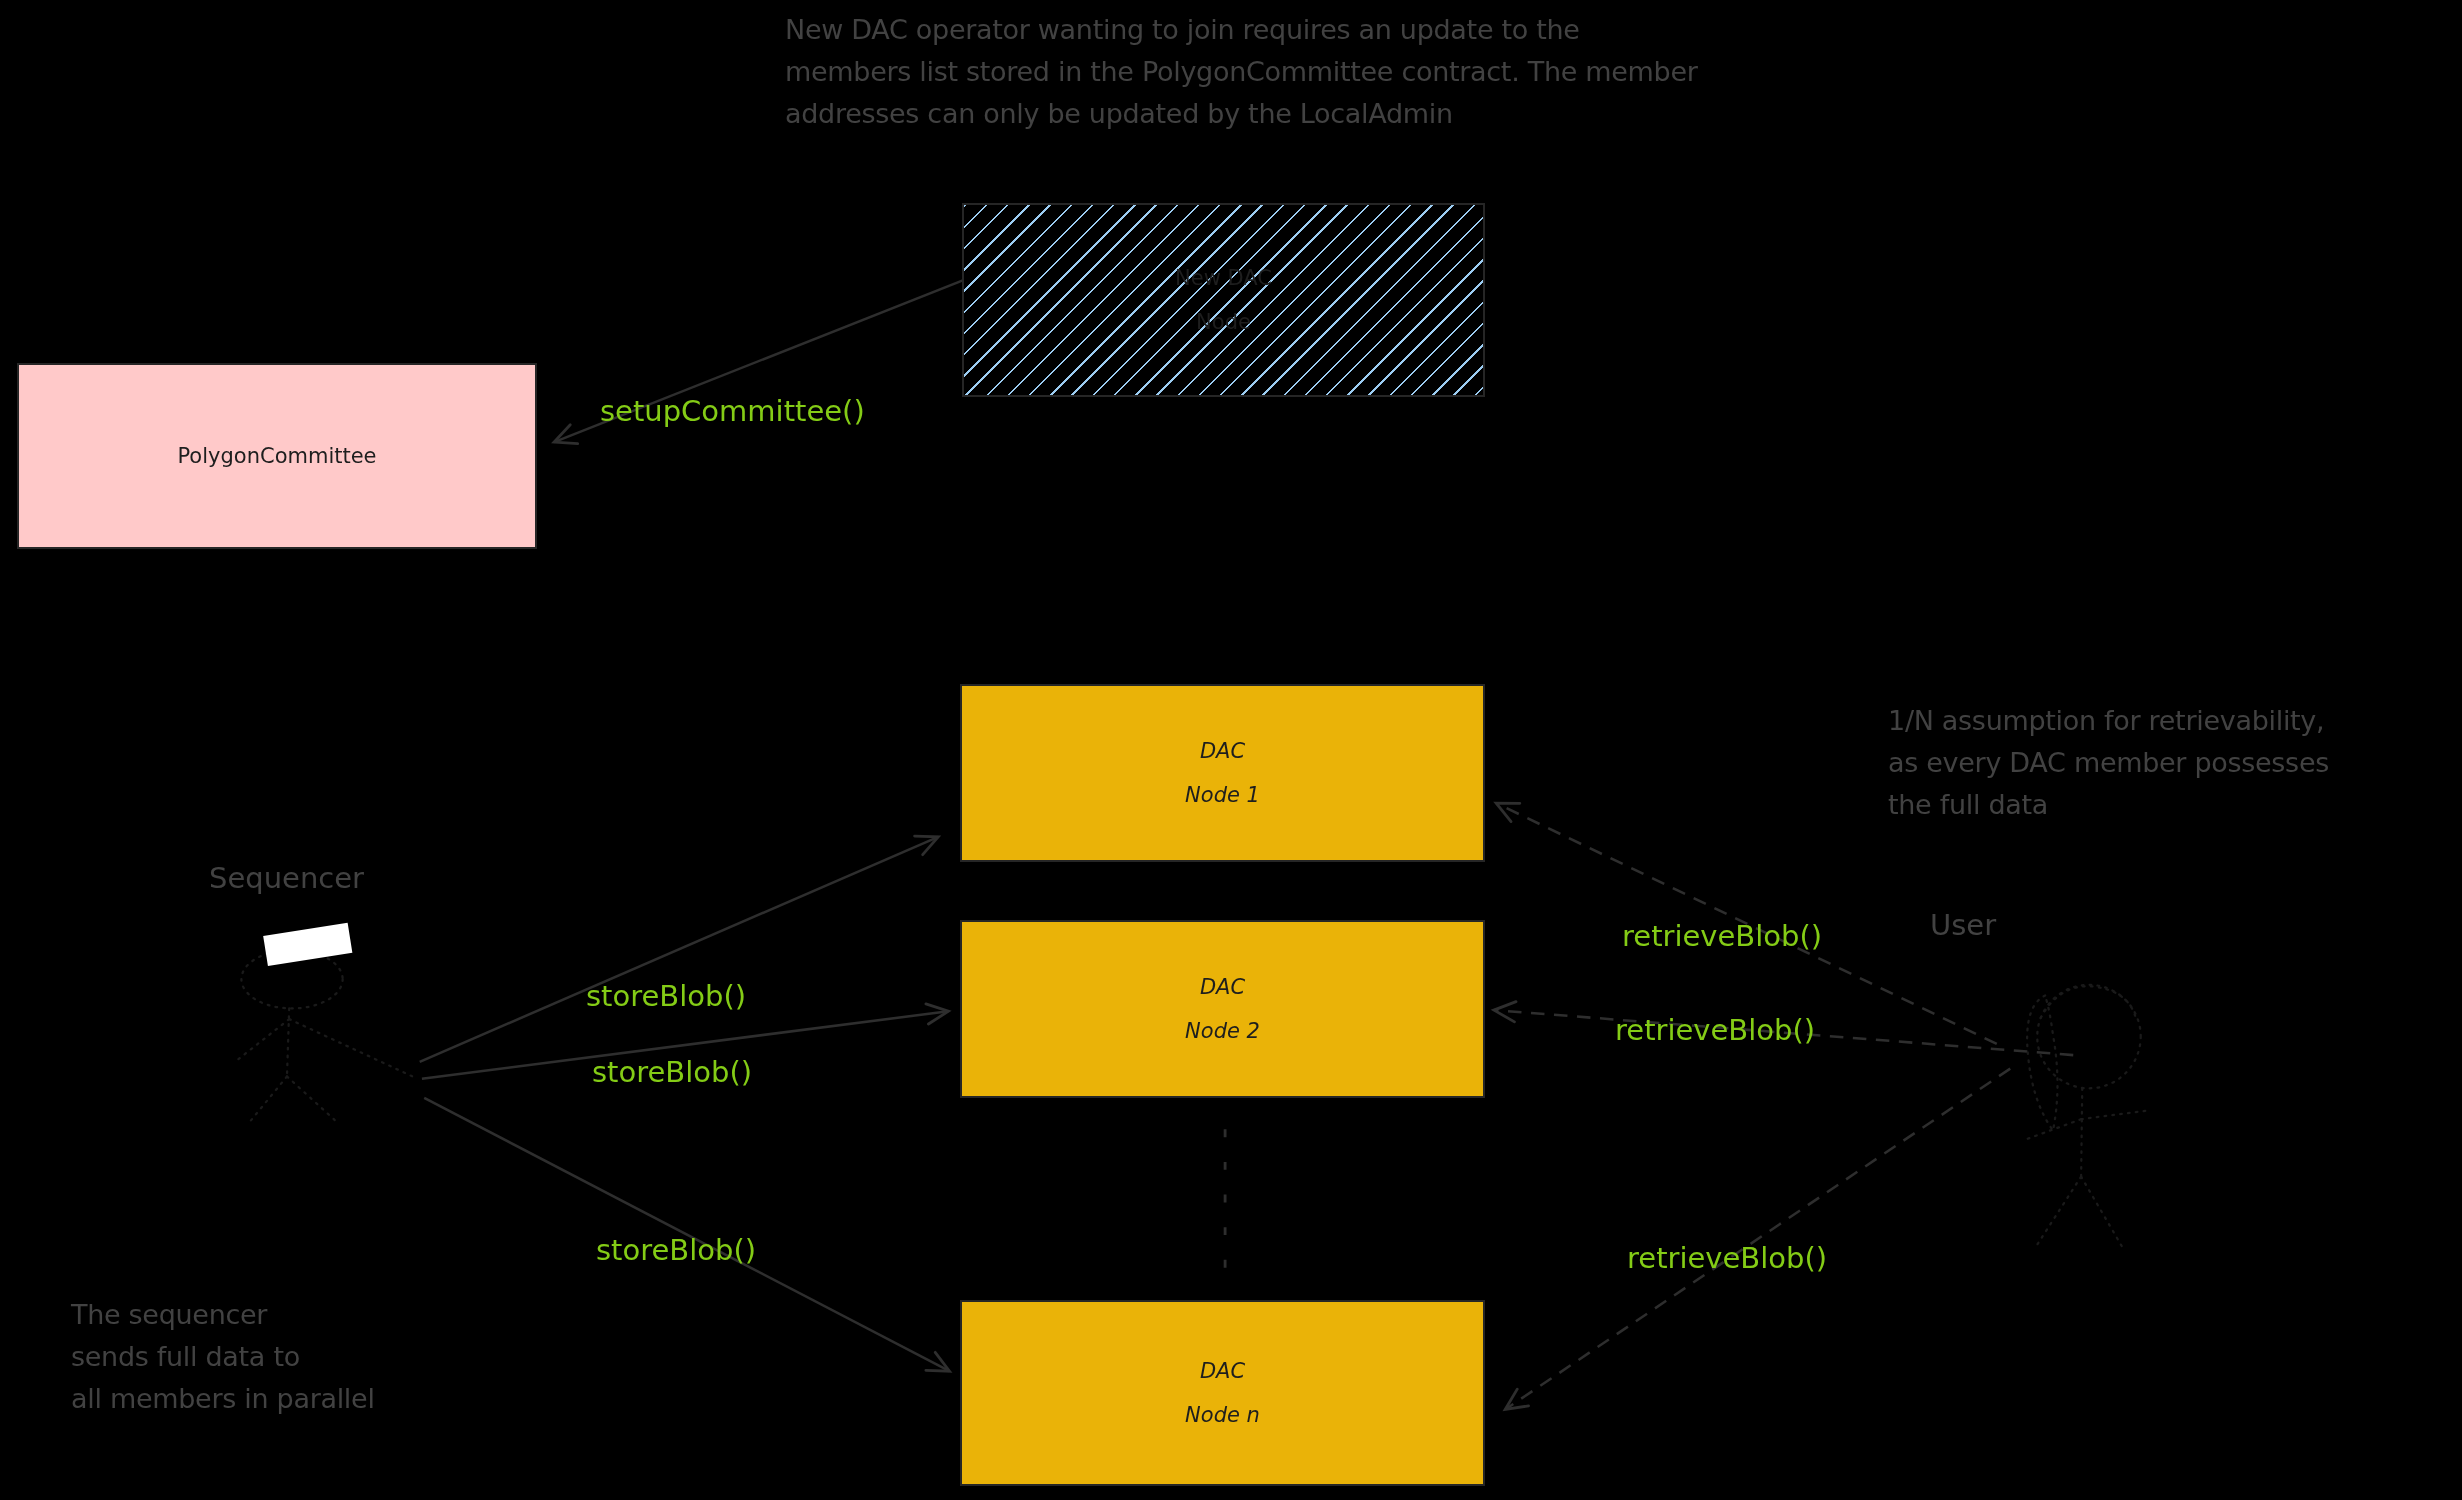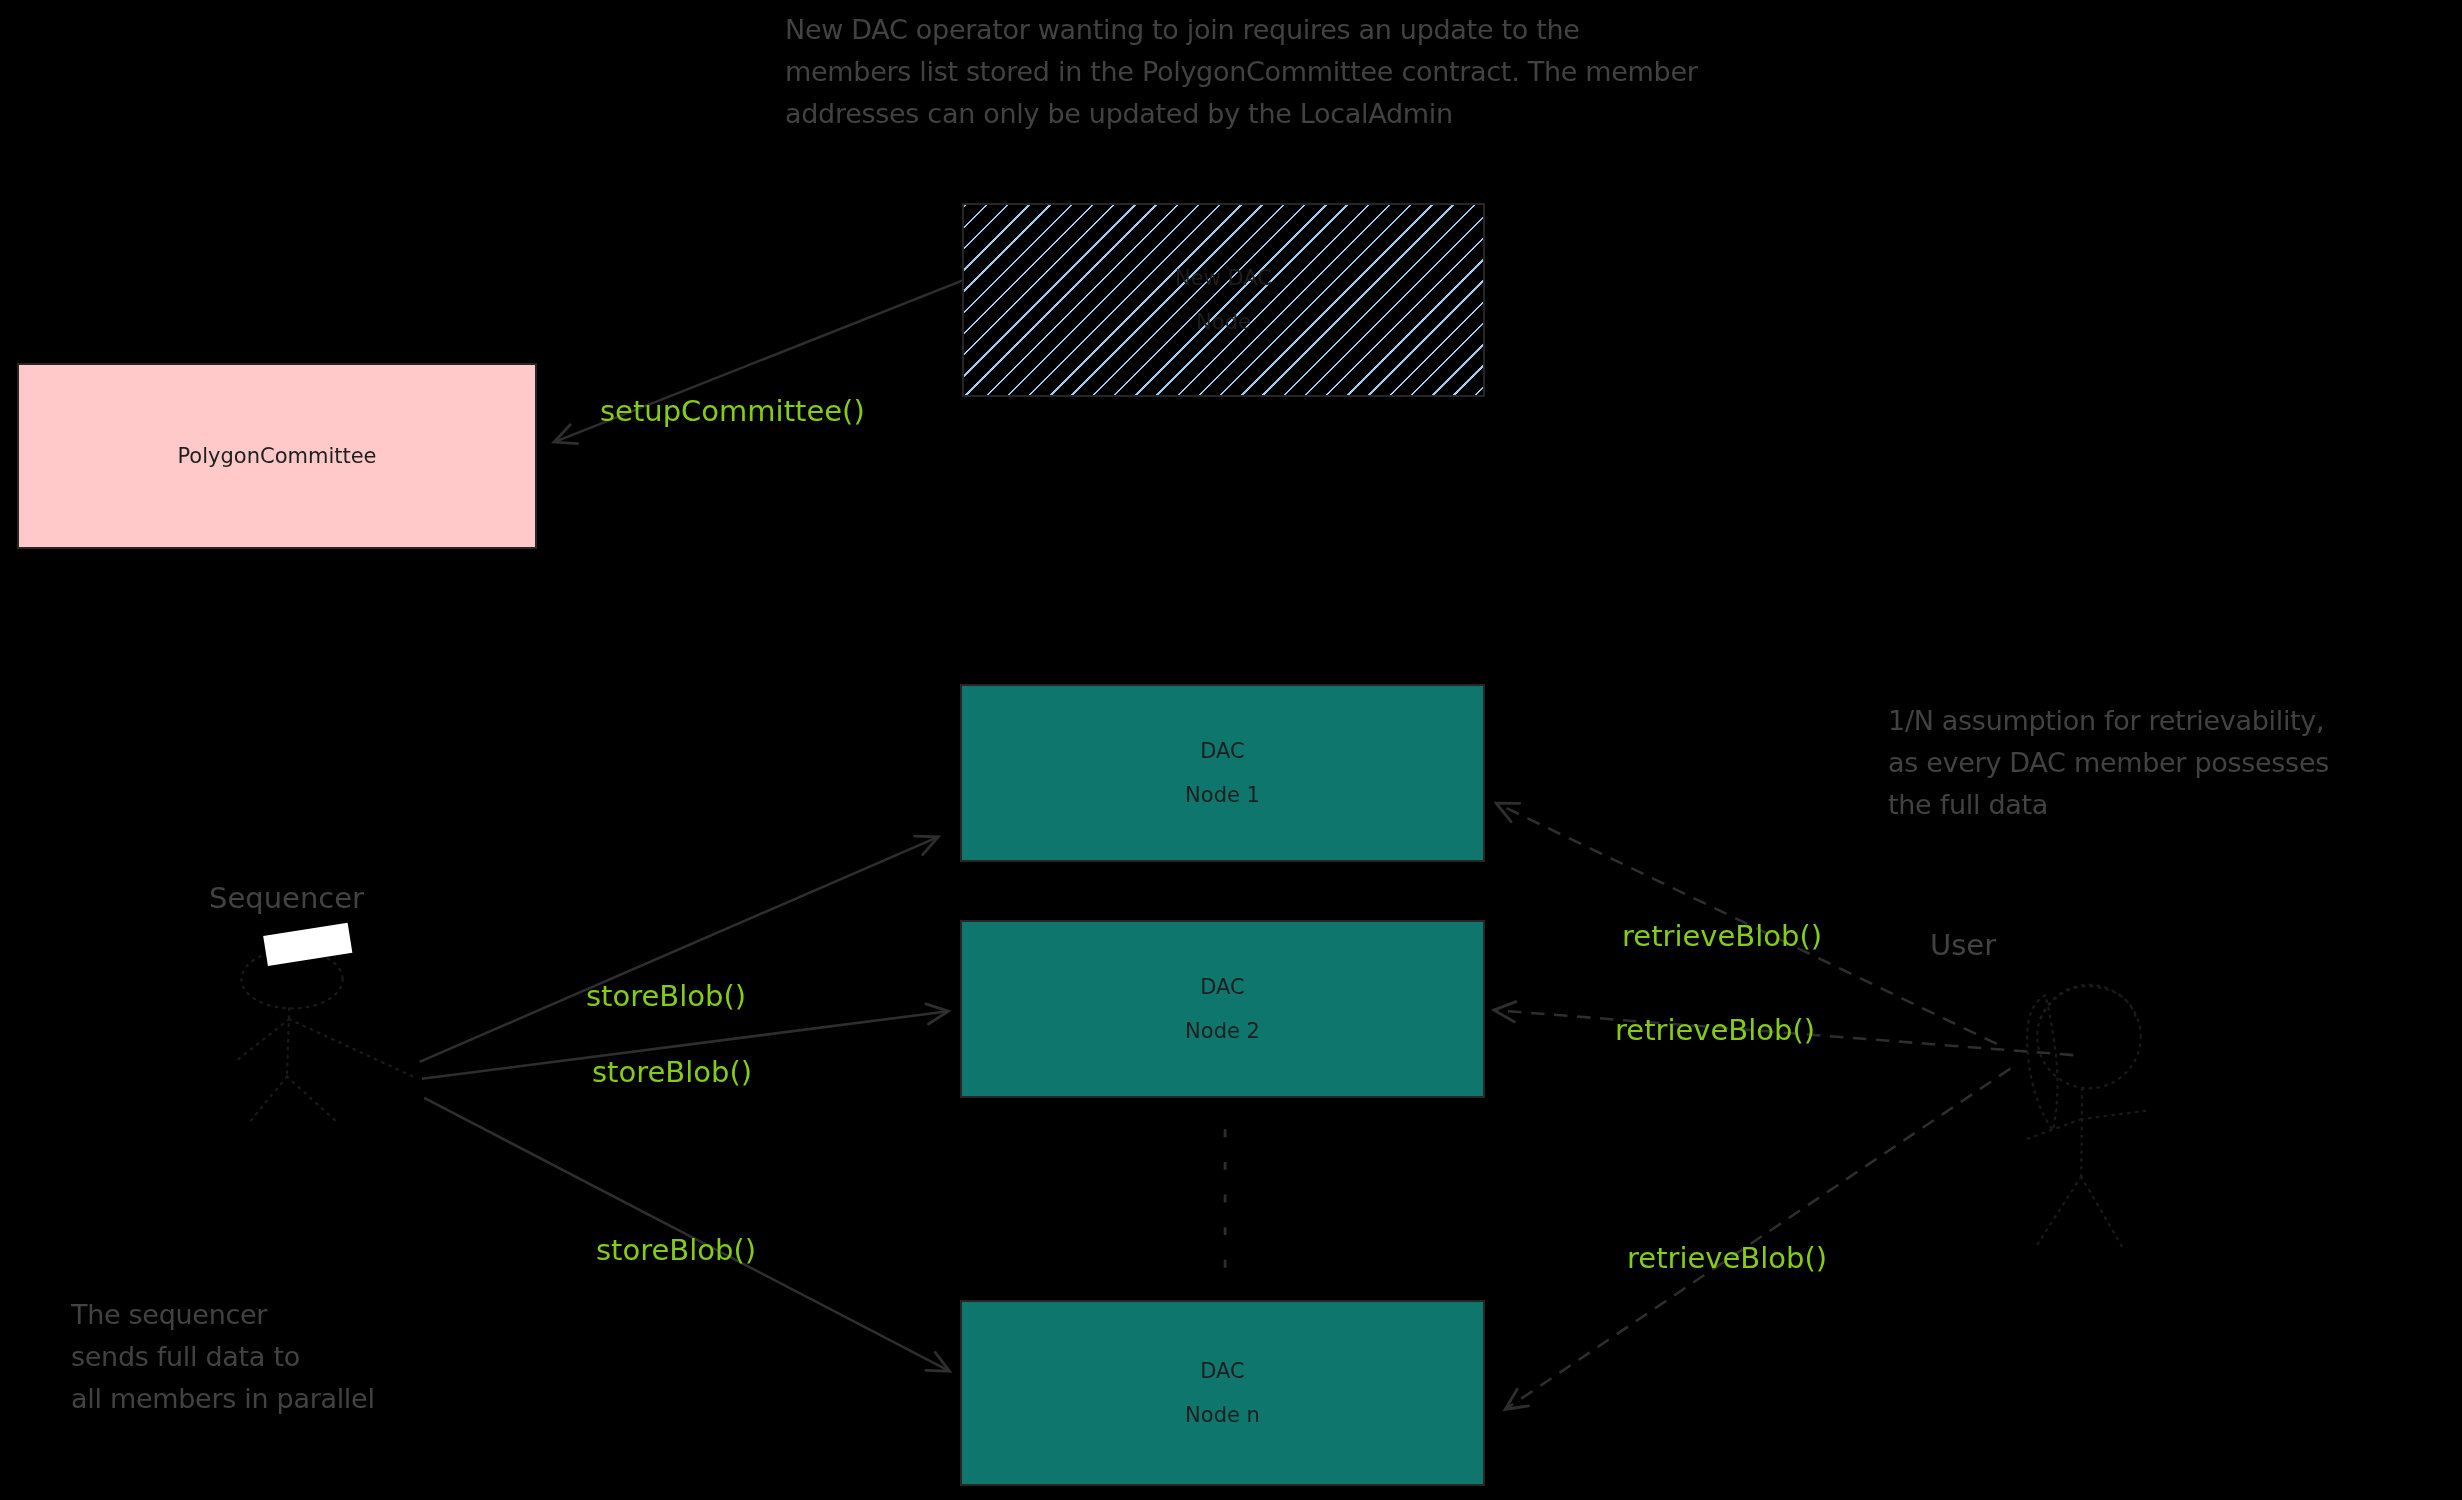--- a/index.html
+++ b/index.html
@@ -30,21 +30,21 @@
     align-items: center;
     justify-content: center;
     text-align: center;
     box-sizing: border-box;
     border: 2.3px solid #262626;
     color: #1e1e1e;
     font-size: 21px;
     line-height: 44px;
     white-space: pre-line;
   }
-  .box-blue   { background: #0f766e; }
+  .box-blue   { background: #eab308; font-style: italic; }
   .box-pink   { background: #ffc9c9; }
   .box-hatch  {
     background-color: #000000;
     background-image: repeating-linear-gradient(
       135deg,
       rgba(165,216,255,0.95) 0px,
       rgba(165,216,255,0.95) 1.7px,
       transparent 1.7px,
       transparent 15px
     );
@@ -55,21 +55,20 @@
     font-size: 29px;
     line-height: 34px;
     white-space: nowrap;
   }
   .actor-label {
     position: absolute;
     color: #424242;
     font-size: 29px;
     line-height: 34px;
     white-space: nowrap;
-    margin-top: 20px;
   }
   .note {
     position: absolute;
     color: #424242;
     font-size: 27px;
     line-height: 42px;
     white-space: pre-line;
     letter-spacing: -0.3px;
   }
 </style>

